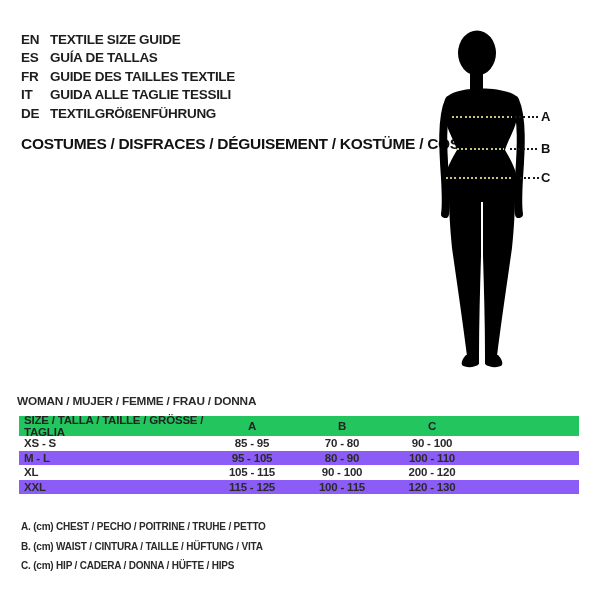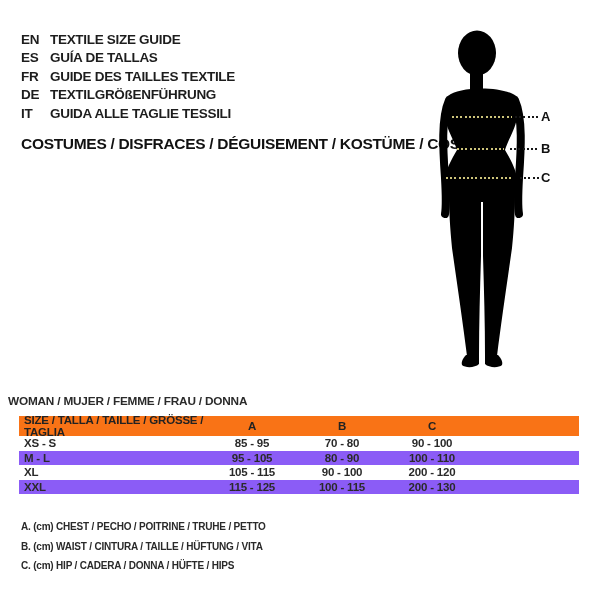--- a/index.html
+++ b/index.html
@@ -60,21 +60,21 @@
     left: 541px;
     font-size: 13px;
     font-weight: 700;
     color: #111;
     line-height: 14px;
   }
 
   
   .section-title {
     position: absolute;
-    left: 8px;
+    left: 17px;
     top: 394px;
     font-size: 11.8px;
     font-weight: 700;
     letter-spacing: -0.2px;
     color: #2a2a2a;
   }
 
   .size-table {
     position: absolute;
     left: 19px;
@@ -83,21 +83,21 @@
   }
   .t-row {
     display: flex;
     align-items: center;
     font-size: 11.5px;
     letter-spacing: -0.2px;
     color: #2a2a2a;
   }
   .t-row.header {
     height: 20px;
-    background: #f97316;
+    background: #22c55e;
     font-weight: 700;
     color: #222;
     align-items: center;
   }
   .t-row.data { height: 14.6px; font-weight: 700; justify-content: space-between; }
   .t-row.data.stripe { background: #8b5cf6; }
   .cell-size { flex: 0 0 188px; padding-left: 5px; text-align: left; }
   .cell-val  { flex: 0 0 90px; text-align: center; }
   .cell-fill { flex: 1 1 auto; }
 
@@ -130,26 +130,26 @@
     </div>
     <div class="lang-row">
       <span class="lang-code">ES</span>
       <span class="lang-label">GUÍA DE TALLAS</span>
     </div>
     <div class="lang-row">
       <span class="lang-code">FR</span>
       <span class="lang-label">GUIDE DES TAILLES TEXTILE</span>
     </div>
     <div class="lang-row">
+      <span class="lang-code">IT</span>
+      <span class="lang-label">GUIDA ALLE TAGLIE TESSILI</span>
+    </div>
+    <div class="lang-row">
       <span class="lang-code">DE</span>
       <span class="lang-label">TEXTILGRÖßENFÜHRUNG</span>
-    </div>
-    <div class="lang-row">
-      <span class="lang-code">IT</span>
-      <span class="lang-label">GUIDA ALLE TAGLIE TESSILI</span>
     </div>
   </div>
 
   <div class="category-heading">COSTUMES / DISFRACES / DÉGUISEMENT / KOSTÜME / COSTUMI</div>
 
   <div class="figure">
     <svg class="silhouette-svg" width="100" height="345" viewBox="0 0 100 345" xmlns="http://www.w3.org/2000/svg">
       <g fill="#000000" stroke="none">
 
         <ellipse cx="42" cy="25" rx="19" ry="22.5"></ellipse>
@@ -230,21 +230,21 @@
       <span class="cell-size">XL</span>
       <span class="cell-val">105 - 115</span>
       <span class="cell-val">90 - 100</span>
       <span class="cell-val">200 - 120</span>
       <span class="cell-fill"></span>
     </div>
     <div class="t-row data stripe">
       <span class="cell-size">XXL</span>
       <span class="cell-val">115 - 125</span>
       <span class="cell-val">100 - 115</span>
-      <span class="cell-val">200 - 130</span>
+      <span class="cell-val">120 - 130</span>
       <span class="cell-fill"></span>
     </div>
   </div>
 
   <div class="notes">
     <div class="note-line">A. (cm) CHEST / PECHO / POITRINE / TRUHE / PETTO</div>
     <div class="note-line">B. (cm) WAIST / CINTURA / TAILLE / HÜFTUNG / VITA</div>
     <div class="note-line">C. (cm) HIP / CADERA / DONNA / HÜFTE / HIPS</div>
   </div>
 

